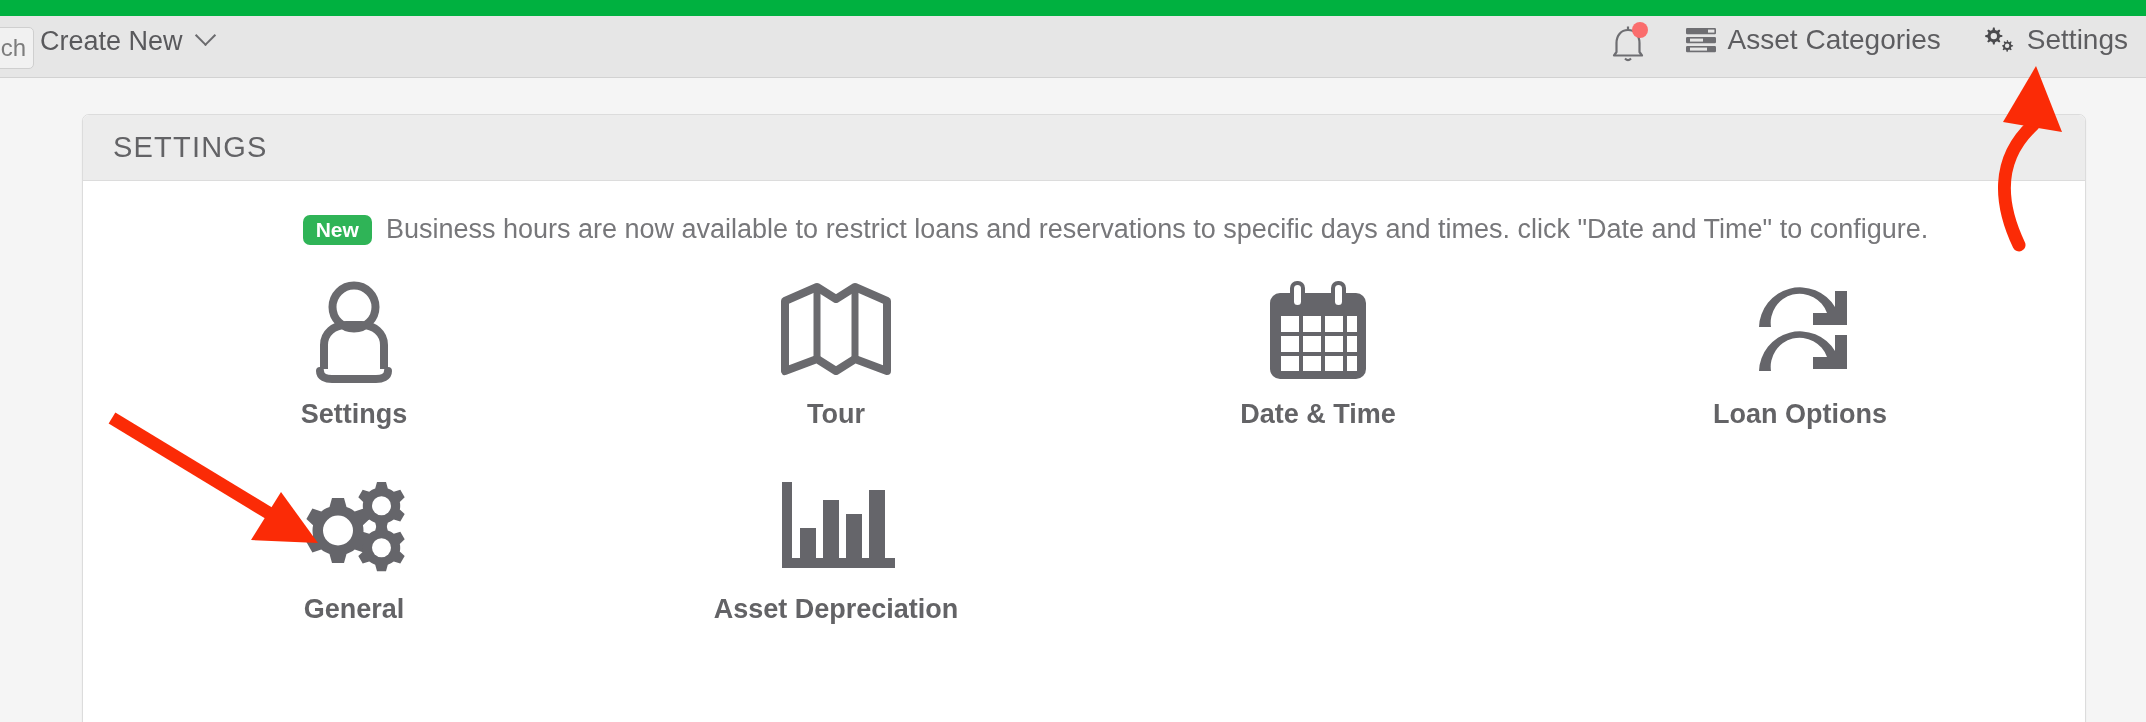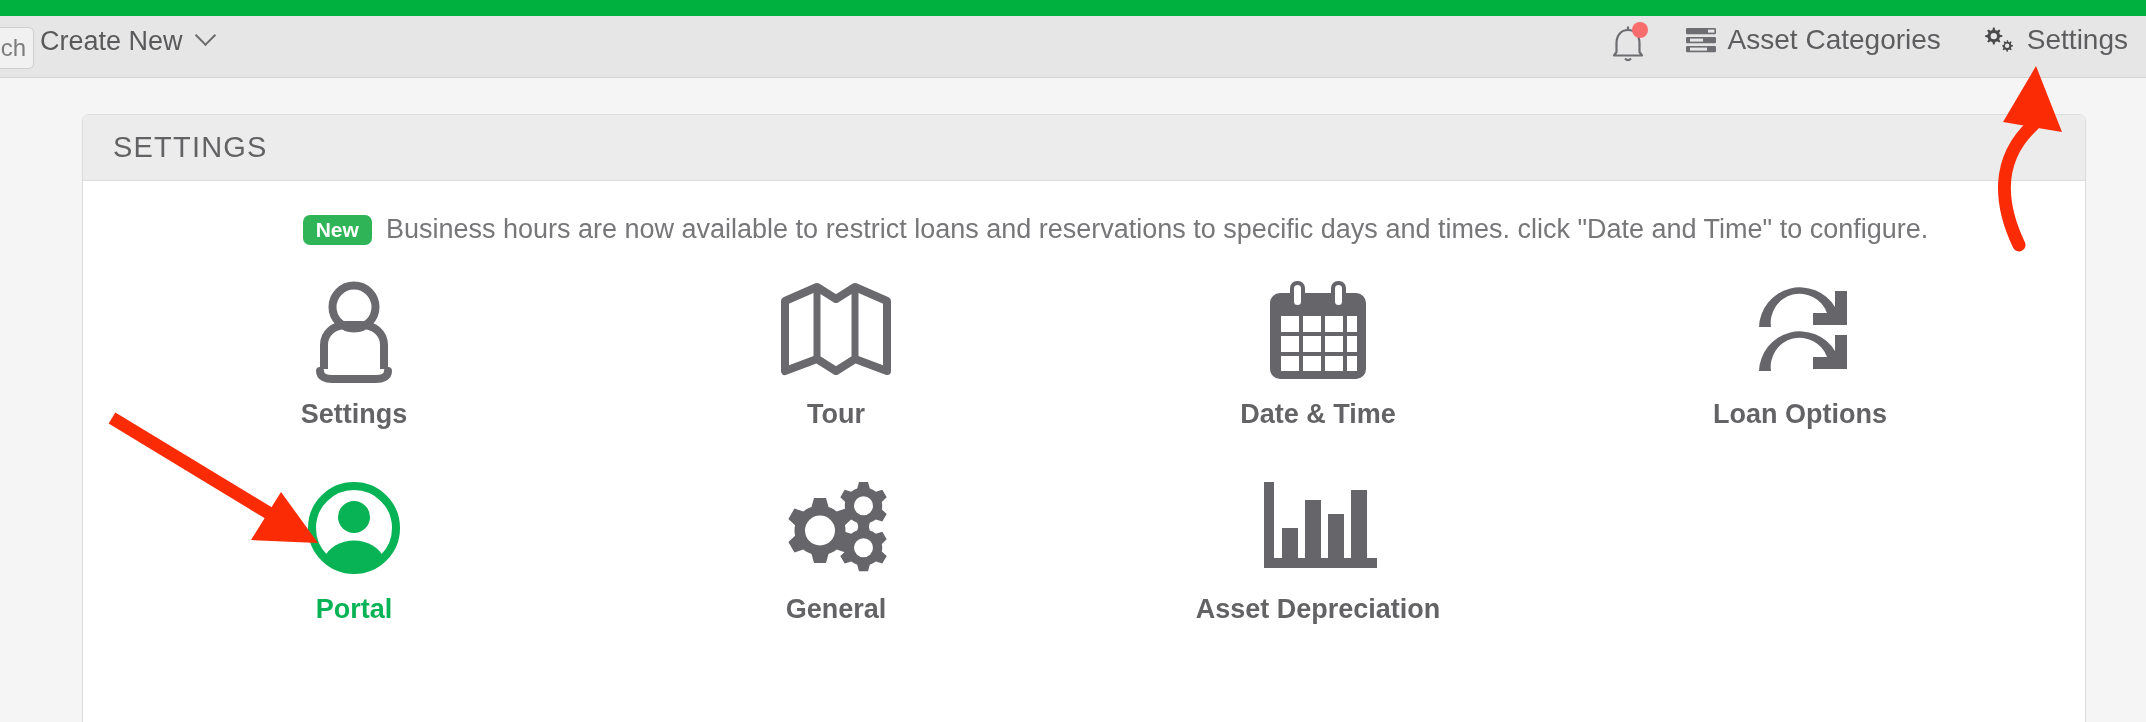--- a/index.html
+++ b/index.html
@@ -217,30 +217,20 @@
               <path d="M94 56 A41 41 0 0 1 18 76 L18 92 L6 92 L6 58 L40 58 L40 70 L26 70 A29 29 0 0 0 82 56 Z" fill="#65656a" transform="rotate(180 53 74)"></path>
             </svg>
           </div>
           <div class="tile-label">Loan Options</div>
         </div>
 
       </div>
 
       <div class="tile-row row2">
 
-        <div class="tile active">
-          <div class="tile-icon">
-            <svg width="98" height="100" viewBox="0 0 98 100">
-              <circle cx="49" cy="50" r="42" fill="none" stroke="#07b354" stroke-width="8"></circle>
-              <circle cx="49" cy="39" r="16" fill="#07b354"></circle>
-              <path d="M19 80 A32 27 0 0 1 79 80 A42 42 0 0 1 19 80 Z" fill="#07b354"></path>
-            </svg>
-          </div>
-          <div class="tile-label">Portal</div>
-        </div>
 
         <div class="tile">
           <div class="tile-icon">
             <svg width="112" height="104" viewBox="0 0 112 104">
               <g fill="#65656a">
                 <path d="M34 24 L46 24 L48.5 33 C51.5 33.9 54.3 35.4 56.7 37.4 L65.6 34.6 L71.6 45 L64.9 51.3
                          C65.3 53 65.5 54.7 65.5 56.5 C65.5 58.3 65.3 60 64.9 61.7 L71.6 68 L65.6 78.4 L56.7 75.6
                          C54.3 77.6 51.5 79.1 48.5 80 L46 89 L34 89 L31.5 80 C28.5 79.1 25.7 77.6 23.3 75.6
                          L14.4 78.4 L8.4 68 L15.1 61.7 C14.7 60 14.5 58.3 14.5 56.5 C14.5 54.7 14.7 53 15.1 51.3
                          L8.4 45 L14.4 34.6 L23.3 37.4 C25.7 35.4 28.5 33.9 31.5 33 Z"></path>

